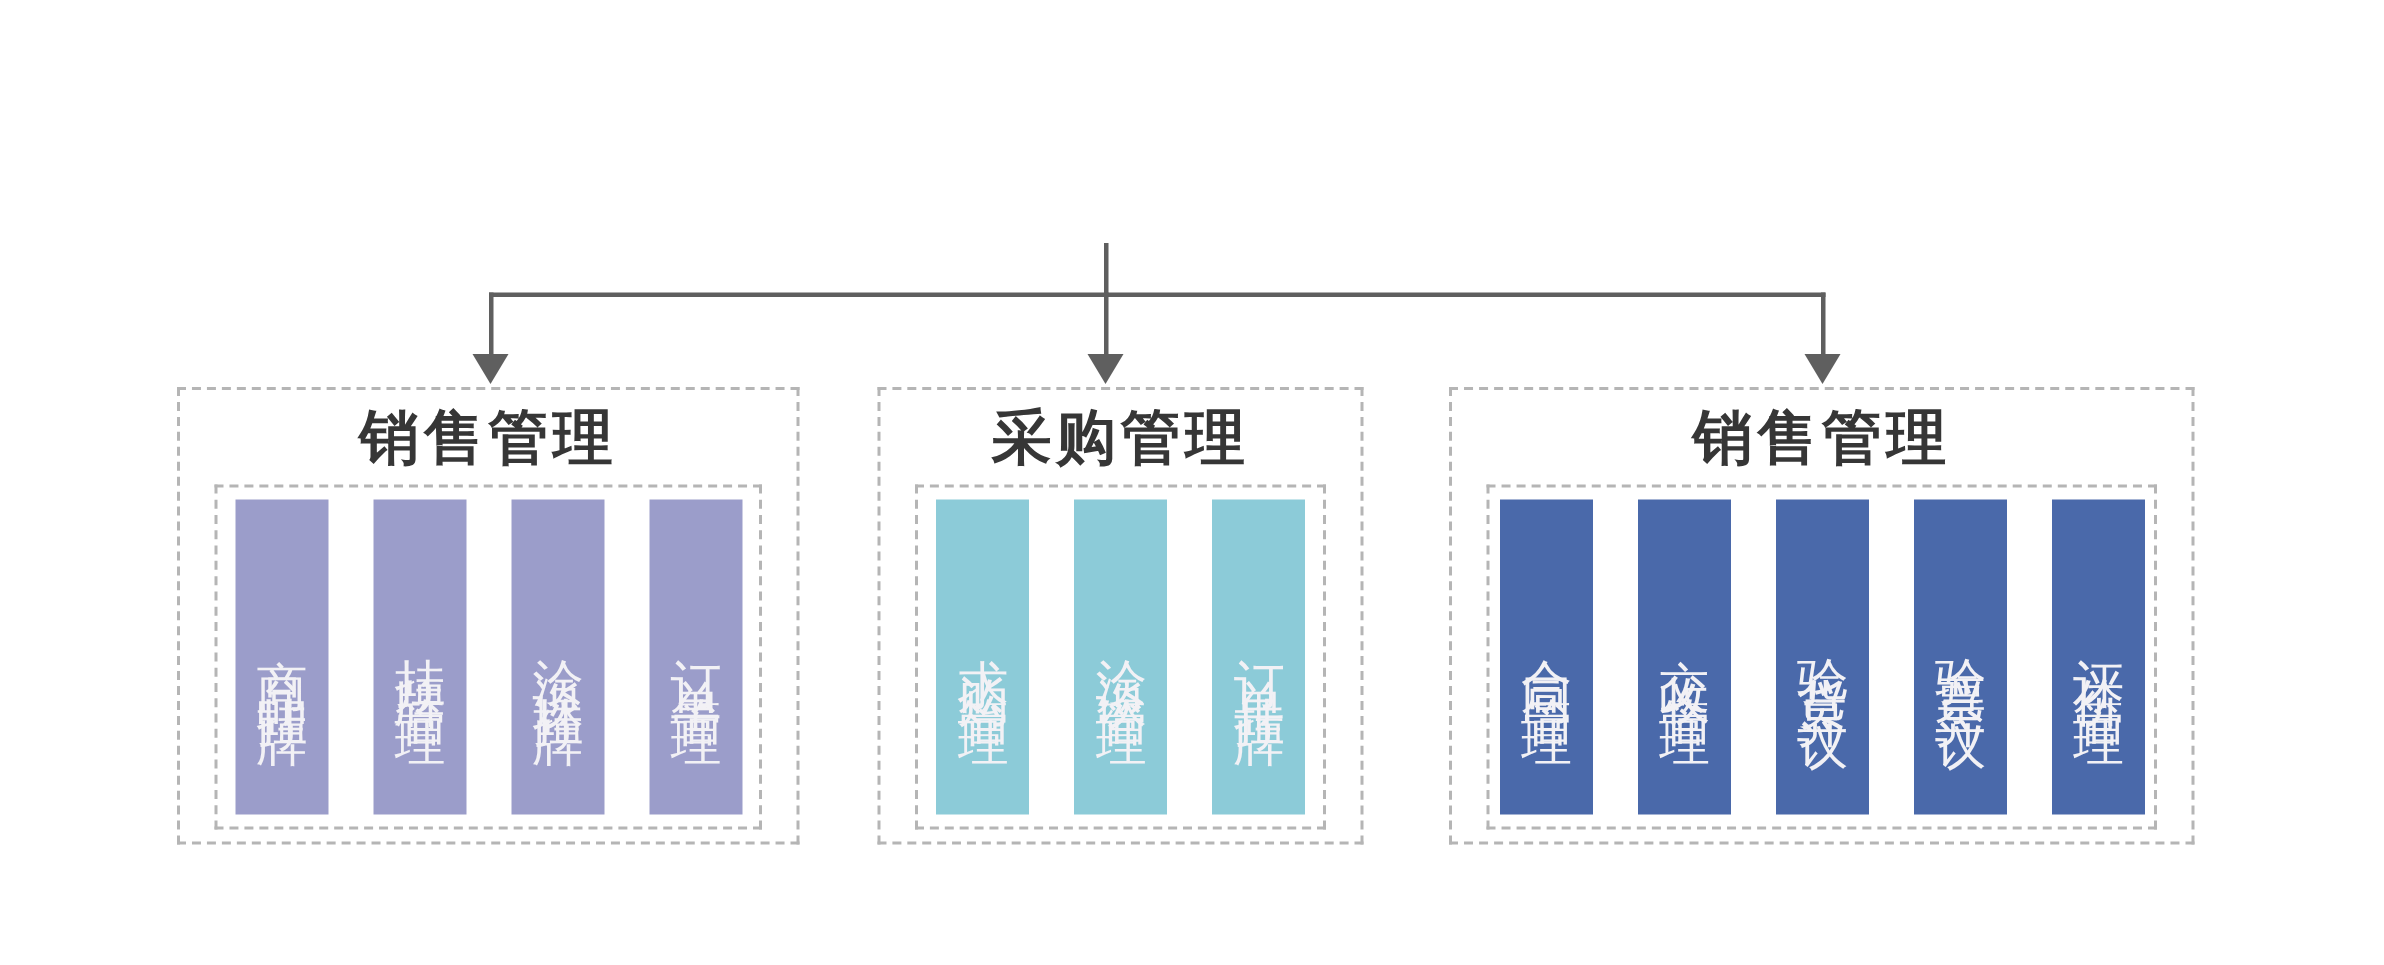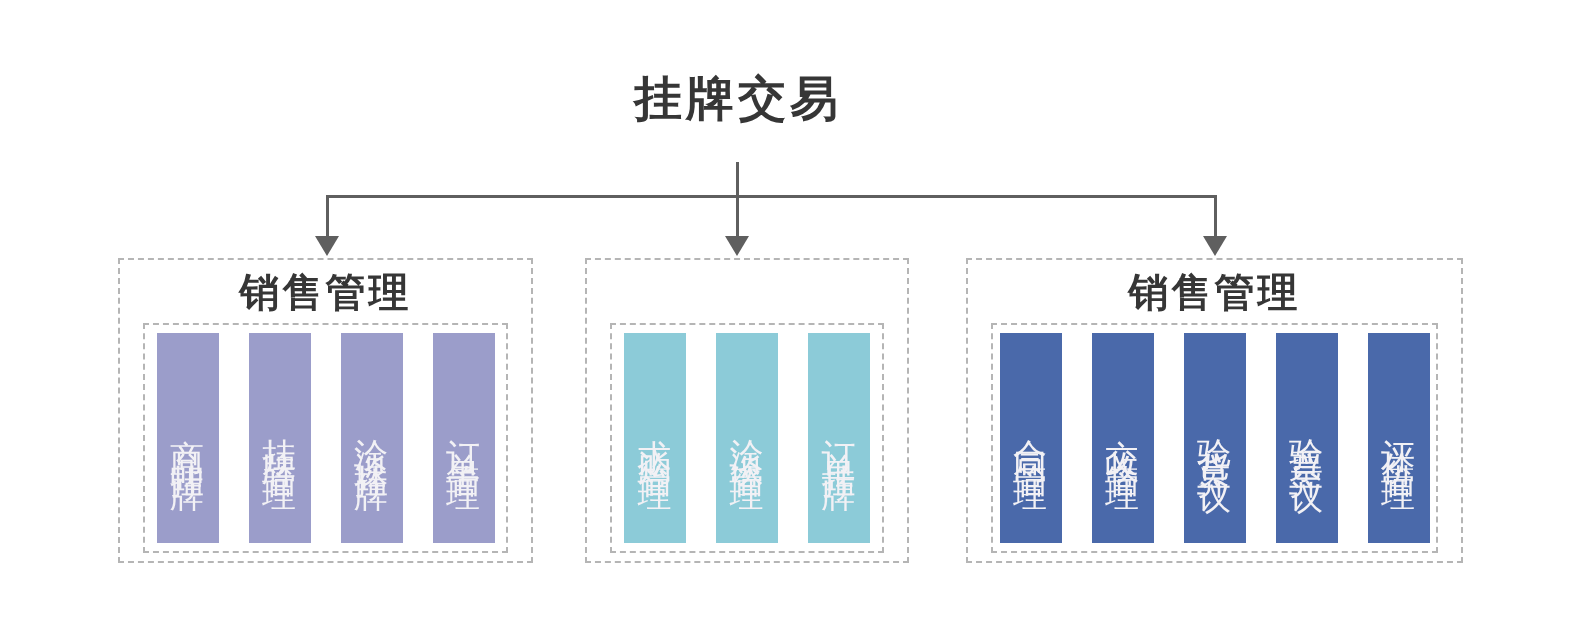--- a/index.html
+++ b/index.html
@@ -103,21 +103,20 @@
   }
   .g1 .bar { background: #9b9dca; }
   .g2 .bar { background: #8ccbd8; }
   .g3 .bar { background: #4a69aa; }
 </style>
 </head>
 <body>
 
 <div class="canvas">
 
-  <div class="diagram-title">挂牌交易</div>
 
   <div class="line stem"></div>
   <div class="line hline"></div>
   <div class="line v-left"></div>
   <div class="line v-mid"></div>
   <div class="line v-right"></div>
   <div class="ahead a-left"></div>
   <div class="ahead a-mid"></div>
   <div class="ahead a-right"></div>
 
@@ -125,20 +124,21 @@
     <h2 class="group-title">销售管理</h2>
     <div class="items">
       <div class="bar">商品挂牌</div>
       <div class="bar">挂牌管理</div>
       <div class="bar">洽谈挂牌</div>
       <div class="bar">订单管理</div>
     </div>
   </section>
 
   <section class="group g2">
+    <h2 class="group-title">采购管理</h2>
     <div class="items">
       <div class="bar">求购管理</div>
       <div class="bar">洽谈管理</div>
       <div class="bar">订单挂牌</div>
     </div>
   </section>
 
   <section class="group g3">
     <h2 class="group-title">销售管理</h2>
     <div class="items">

